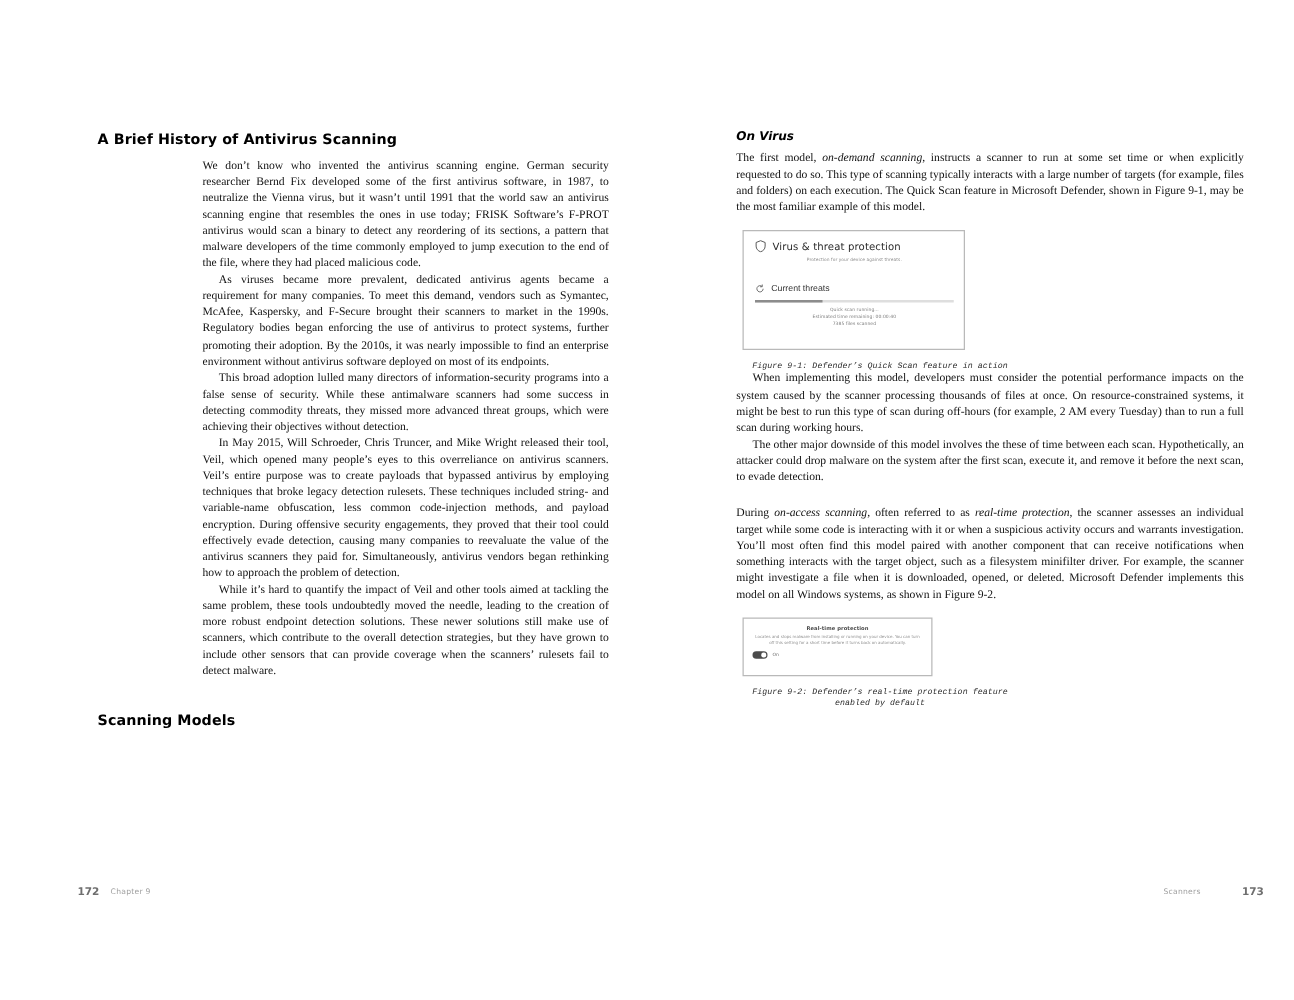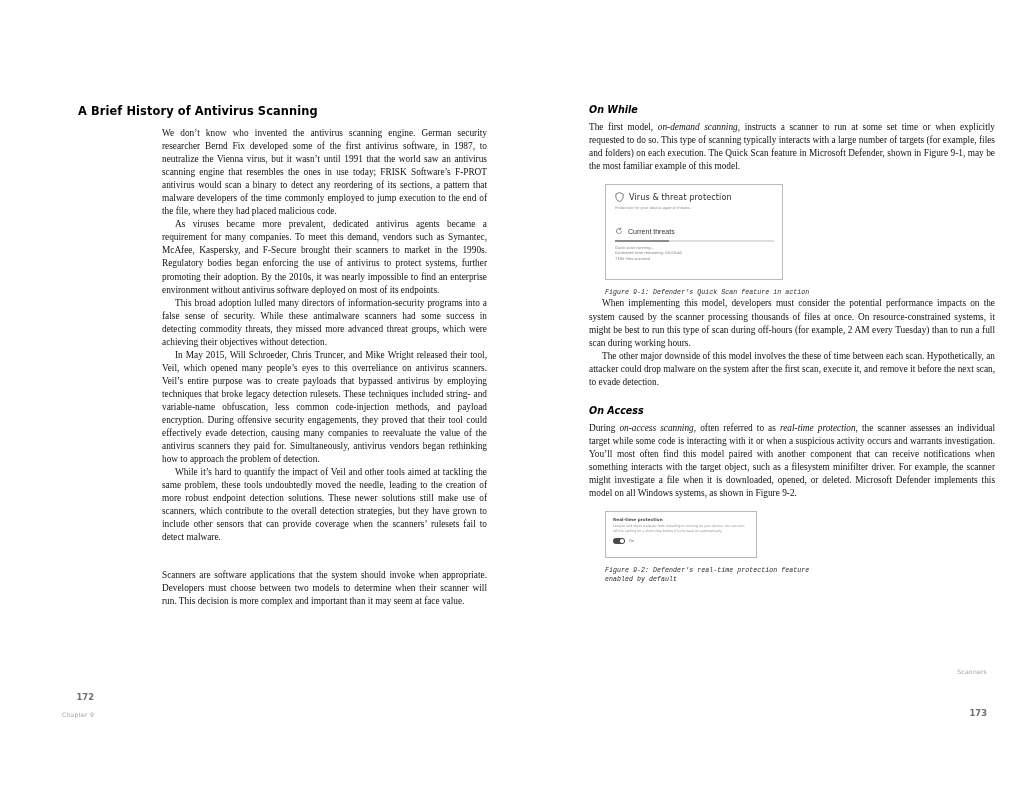--- a/index.html
+++ b/index.html
@@ -72,21 +72,22 @@
   p.body.first-para {
     text-indent: 0;
   }
   p.body.cont {
     text-indent: 13px;
   }
   em { }
 
   
   .figure {
-    margin: 11px 0 0 16px;
+    margin: 11px 0 0 5px;
+    text-align: center;
   }
   .shot {
     box-sizing: border-box;
     border: 1px solid #b9b9b9;
     background: #fff;
     padding: 7px 8px 7px 9px;
   }
   .shot-1 { width: 178px; height: 96px; }
   .shot-2 { width: 152px; height: 47px; padding: 5px 7px 4px 7px; }
 
@@ -212,27 +213,26 @@
     margin: 8px 0 0 0;
     max-width: 220px;
     letter-spacing: 0.05px;
   }
 
   
   .footer {
     position: absolute;
     bottom: 82px;
     display: flex;
-    align-items: flex-end;
+    align-items: center;
     gap: 9px;
     color: #8d8d8d;
-    flex-direction: column;
   }
   .footer-left { left: 62px; }
-  .footer-right { right: 48px; gap: 33px; }
+  .footer-right { right: 24px; gap: 33px; }
   .folio {
     font-family: "DejaVu Sans", sans-serif;
     font-size: 8.4px;
     font-weight: bold;
     color: #6f6f6f;
   }
   .runhead {
     font-family: "DejaVu Sans", sans-serif;
     font-size: 6.1px;
     color: #a0a0a0;
@@ -249,32 +249,32 @@
     <h1 class="section-title">A Brief History of Antivirus Scanning</h1>
 
     <p class="body indent-block first-para">We don’t know who invented the antivirus scanning engine. German security researcher Bernd Fix developed some of the first antivirus software, in 1987, to neutralize the Vienna virus, but it wasn’t until 1991 that the world saw an antivirus scanning engine that resembles the ones in use today; FRISK Software’s F-PROT antivirus would scan a binary to detect any reordering of its sections, a pattern that malware developers of the time commonly employed to jump execution to the end of the file, where they had placed malicious code.</p>
     <p class="body indent-block cont">As viruses became more prevalent, dedicated antivirus agents became a requirement for many companies. To meet this demand, vendors such as Symantec, McAfee, Kaspersky, and F-Secure brought their scanners to market in the 1990s. Regulatory bodies began enforcing the use of antivirus to protect systems, further promoting their adoption. By the 2010s, it was nearly impossible to find an enterprise environment without antivirus software deployed on most of its endpoints.</p>
     <p class="body indent-block cont">This broad adoption lulled many directors of information-security programs into a false sense of security. While these antimalware scanners had some success in detecting commodity threats, they missed more advanced threat groups, which were achieving their objectives without detection.</p>
     <p class="body indent-block cont">In May 2015, Will Schroeder, Chris Truncer, and Mike Wright released their tool, Veil, which opened many people’s eyes to this overreliance on antivirus scanners. Veil’s entire purpose was to create payloads that bypassed antivirus by employing techniques that broke legacy detection rulesets. These techniques included string- and variable-name obfuscation, less common code-injection methods, and payload encryption. During offensive security engagements, they proved that their tool could effectively evade detection, causing many companies to reevaluate the value of the antivirus scanners they paid for. Simultaneously, antivirus vendors began rethinking how to approach the problem of detection.</p>
     <p class="body indent-block cont">While it’s hard to quantify the impact of Veil and other tools aimed at tackling the same problem, these tools undoubtedly moved the needle, leading to the creation of more robust endpoint detection solutions. These newer solutions still make use of scanners, which contribute to the overall detection strategies, but they have grown to include other sensors that can provide coverage when the scanners’ rulesets fail to detect malware.</p>
 
     <div class="section-gap"></div>
 
-
-    <p class="body indent-block first-para">Scanners are software applications that the system should invoke when appropriate. Developers must choose between two models to determine when their scanner will run. This decision is more complex and important than it may seem at face value.</p>
+    <h1 class="section-title">Scanning Models</h1>
+
 
     <div class="footer footer-left">
       <span class="folio">172</span>
       <span class="runhead">Chapter 9</span>
     </div>
   </div>
 
   <div class="page page-right">
 
-    <h2 class="sub-title">On While</h2>
+    <h2 class="sub-title">On Virus</h2>
 
     <p class="body"><span>The first model, </span><em>on-demand scanning</em><span>, instructs a scanner to run at some set time or when explicitly requested to do so. This type of scanning typically interacts with a large number of targets (for example, files and folders) on each execution. The Quick Scan feature in Microsoft Defender, shown in Figure 9-1, may be the most familiar example of this model.</span></p>
 
     <div class="figure">
       <div class="shot shot-1">
 
         <div class="shot-head">
           <svg class="shield-ico" viewBox="0 0 16 18">
             <path d="M8 1 L14.5 3.6 V8.8 C14.5 13 11.6 15.8 8 17 C4.4 15.8 1.5 13 1.5 8.8 V3.6 Z" fill="none" stroke="#555" stroke-width="1.4"></path>
           </svg>
@@ -305,21 +305,20 @@
 
       </div>
       <div class="caption">Figure 9-1: Defender’s Quick Scan feature in action</div>
     </div>
 
     <p class="body cont" style="">When implementing this model, developers must consider the potential performance impacts on the system caused by the scanner processing thousands of files at once. On resource-constrained systems, it might be best to run this type of scan during off-hours (for example, 2 AM every Tuesday) than to run a full scan during working hours.</p>
     <p class="body cont">The other major downside of this model involves the these of time between each scan. Hypothetically, an attacker could drop malware on the system after the first scan, execute it, and remove it before the next scan, to evade detection.</p>
 
     <div style="height:16px"></div>
 
-    <h2 class="sub-title">On Access</h2>
 
     <p class="body"><span>During </span><em>on-access scanning</em><span>, often referred to as </span><em>real-time protection</em><span>, the scanner assesses an individual target while some code is interacting with it or when a suspicious activity occurs and warrants investigation. You’ll most often find this model paired with another component that can receive notifications when something interacts with the target object, such as a filesystem minifilter driver. For example, the scanner might investigate a file when it is downloaded, opened, or deleted. Microsoft Defender implements this model on all Windows systems, as shown in Figure 9-2.</span></p>
 
     <div class="figure">
       <div class="shot shot-2">
         <div class="shot2-title">Real-time protection</div>
         <div class="shot2-desc">Locates and stops malware from installing or running on your device. You can turn off this setting for a short time before it turns back on automatically.</div>
         <div class="toggle-row">
           <div class="toggle">
             <div class="knob"></div>

